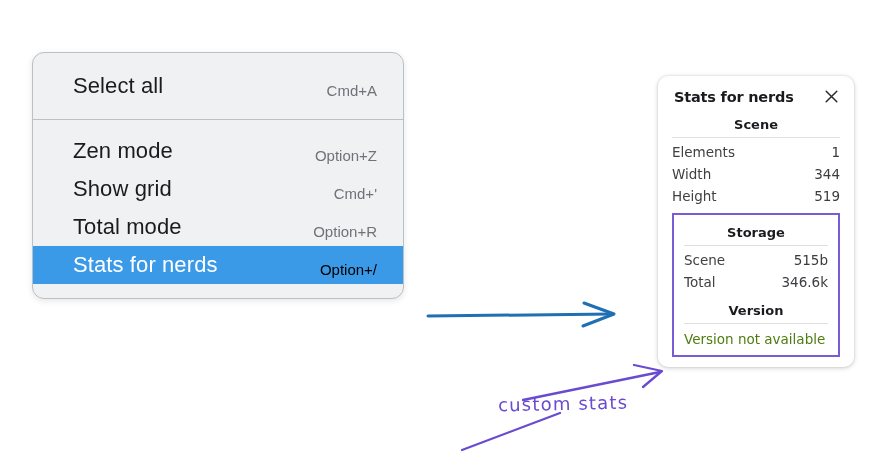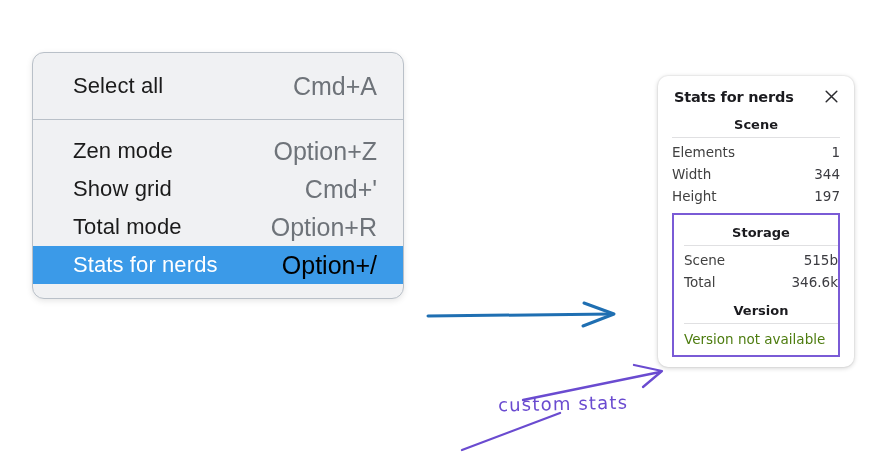--- a/index.html
+++ b/index.html
@@ -39,34 +39,34 @@
   .menu-group.group-bottom {
     padding: 12px 0 14px 0;
   }
   .menu-divider {
     height: 1px;
     background: #b9c0c8;
     width: 100%;
   }
   .menu-item {
     display: flex;
-    align-items: center;
+    align-items: flex-end;
     justify-content: space-between;
     padding: 6px 26px 6px 40px;
     box-sizing: border-box;
     height: 38px;
   }
   .menu-item .mi-label {
     font-size: 22px;
     color: #1b1b1b;
     letter-spacing: 0.1px;
     white-space: nowrap;
   }
   .menu-item .mi-shortcut {
-    font-size: 25px;
+    font-size: 15px;
     color: #6e7379;
     white-space: nowrap;
   }
   .menu-item.selected {
     background: #3b9ae8;
   }
   .menu-item.selected .mi-label { color: #ffffff; }
   .menu-item.selected .mi-shortcut { color: #000000; }
 
   
@@ -121,21 +121,21 @@
     align-items: baseline;
     font-size: 13.5px;
     color: #4b4b50;
     padding: 3px 0;
   }
   .sp-row .sp-key { color: #404040; }
   .sp-row .sp-val { color: #3b3b40; }
   .sp-boxed {
     border: 2px solid #7a5bd6;
     margin: 6px 0 0 0;
-    padding: 0 0 6px 10px;
+    padding: 0 10px 6px 10px;
     box-sizing: border-box;
   }
   .sp-single {
     font-size: 13.5px;
     color: #4d7c0f;
     padding: 4px 0 2px 0;
   }
 
   
   .annotation-layer {
@@ -210,21 +210,21 @@
     <div class="sp-row">
       <span class="sp-key">Elements</span>
       <span class="sp-val">1</span>
     </div>
     <div class="sp-row">
       <span class="sp-key">Width</span>
       <span class="sp-val">344</span>
     </div>
     <div class="sp-row">
       <span class="sp-key">Height</span>
-      <span class="sp-val">197</span>
+      <span class="sp-val">519</span>
     </div>
 
     <div class="sp-boxed">
 
       <div class="sp-section-title">Storage</div>
       <div class="sp-rule"></div>
 
       <div class="sp-row">
         <span class="sp-key">Scene</span>
         <span class="sp-val">515b</span>

